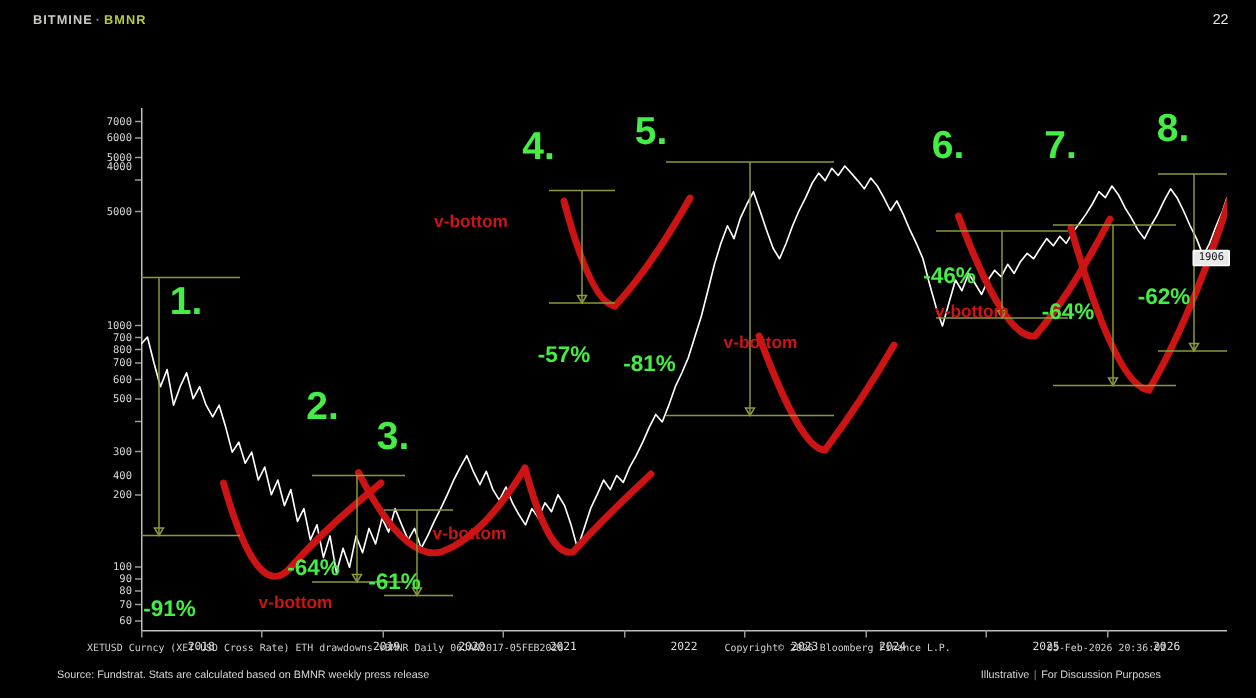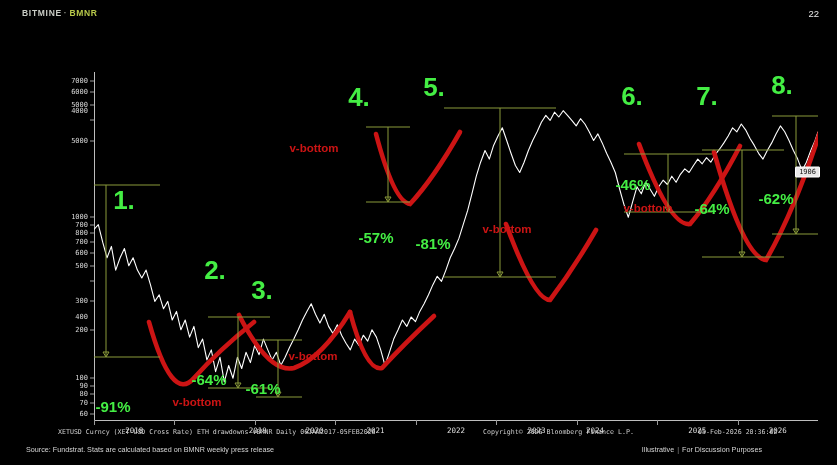--- a/index.html
+++ b/index.html
@@ -49,21 +49,21 @@
 
   
   .num{position:absolute;color:#44ee44;font-weight:700;font-size:26px;line-height:1;
        transform:translate(-50%,-50%);text-shadow:0 0 1px #000;}
   .pct{position:absolute;color:#44ee44;font-weight:700;font-size:15px;line-height:1;
        transform:translate(-50%,-50%);white-space:nowrap;}
   .vb{position:absolute;color:#cc1414;font-weight:700;font-size:11.5px;line-height:1;
       transform:translate(-50%,-50%);white-space:nowrap;}
 
   
-  #footer{position:absolute;left:4px;top:440px;width:776px;height:25px;}
+  #footer{position:absolute;left:16px;top:440px;width:776px;height:25px;}
   #src{position:absolute;left:22px;top:5px;font-size:7.2px;color:#d6d6d6;}
   #disc{position:absolute;right:18px;top:5px;font-size:7.2px;color:#d6d6d6;}
   #disc .sep{color:#8a8a8a;margin:0 3px;}
 </style>
 </head>
 <body>
 
 <div id="page">
 
   <div id="brand">

